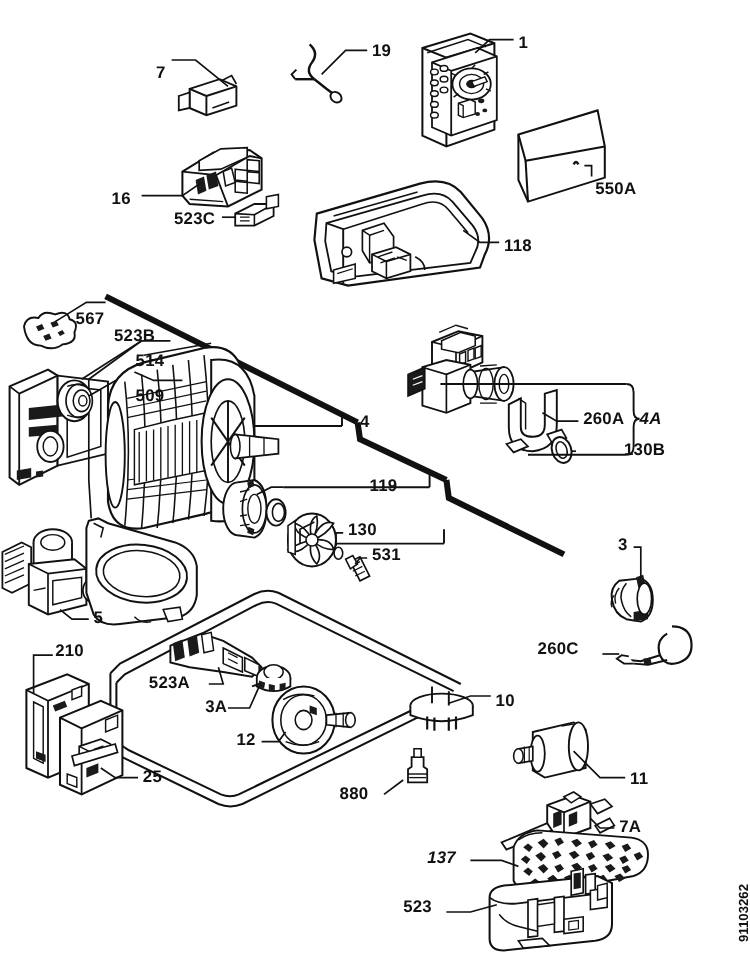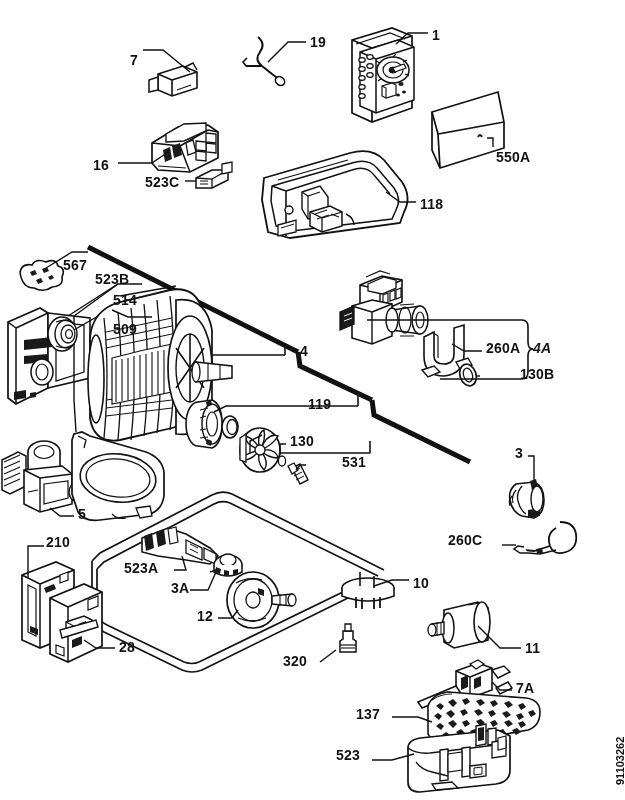--- a/index.html
+++ b/index.html
@@ -651,31 +651,31 @@
   <div class="callout-label" style="left:63px;  top:258px;">567</div>
   <div class="callout-label" style="left:95px;  top:272px;">523B</div>
   <div class="callout-label" style="left:113px; top:293px;">514</div>
   <div class="callout-label" style="left:113px; top:322px;">509</div>
   <div class="callout-label" style="left:300px; top:344px;">4</div>
   <div class="callout-label" style="left:533px; top:341px;font-style:italic;">4A</div>
   <div class="callout-label" style="left:486px; top:341px;text-align:center;">260A</div>
   <div class="callout-label" style="left:484px; top:367px;margin-left:36px;">130B</div>
   <div class="callout-label" style="left:308px; top:397px;">119</div>
   <div class="callout-label" style="left:290px; top:434px;">130</div>
-  <div class="callout-label" style="left:310px; top:455px;margin-left:32px;">531</div>
+  <div class="callout-label" style="left:310px; top:455px;">531</div>
   <div class="callout-label" style="left:515px; top:446px;">3</div>
   <div class="callout-label" style="left:78px;  top:507px;">5</div>
   <div class="callout-label" style="left:448px; top:533px;">260C</div>
   <div class="callout-label" style="left:46px;  top:535px;">210</div>
   <div class="callout-label" style="left:124px; top:561px;">523A</div>
   <div class="callout-label" style="left:171px; top:581px;">3A</div>
   <div class="callout-label" style="left:413px; top:576px;">10</div>
   <div class="callout-label" style="left:197px; top:609px;">12</div>
-  <div class="callout-label" style="left:119px; top:640px;">28</div>
+  <div class="callout-label" style="left:119px; top:640px;">25</div>
   <div class="callout-label" style="left:525px; top:641px;">11</div>
-  <div class="callout-label" style="left:283px; top:654px;">320</div>
+  <div class="callout-label" style="left:283px; top:654px;">880</div>
   <div class="callout-label" style="left:516px; top:681px;">7A</div>
-  <div class="callout-label" style="left:356px; top:707px;">137</div>
+  <div class="callout-label" style="left:356px; top:707px;font-style:italic;">137</div>
   <div class="callout-label" style="left:336px; top:748px;text-align:right;">523</div>
 
   <div class="doc-code" style="left:614px; top:785px;">91103262</div>
 
 </div>
 
 </body></html>

